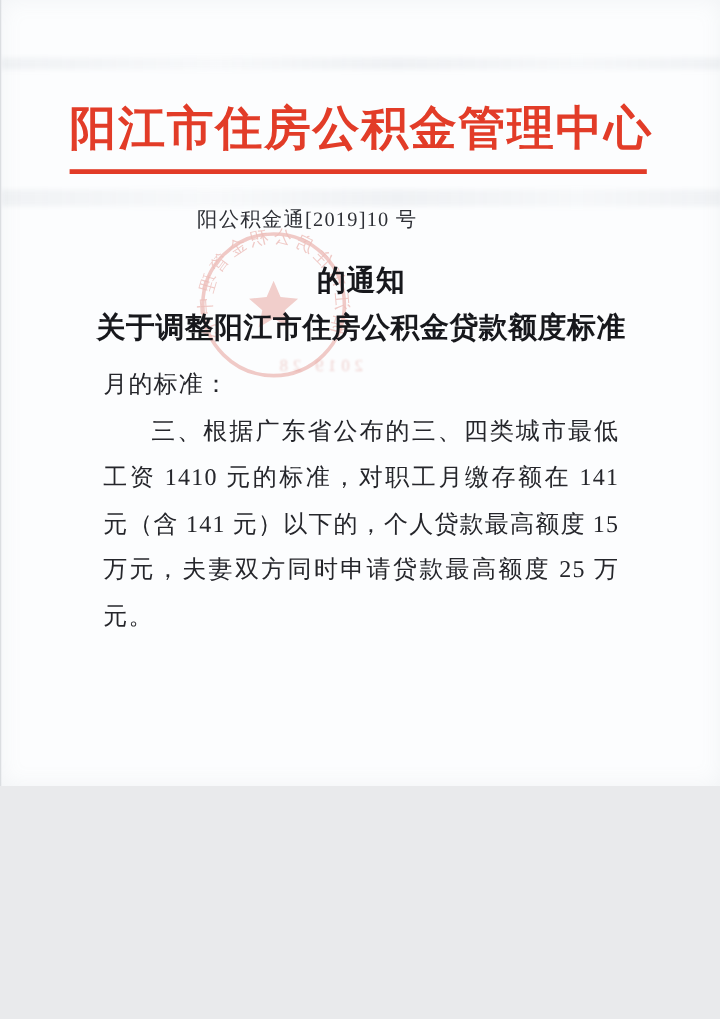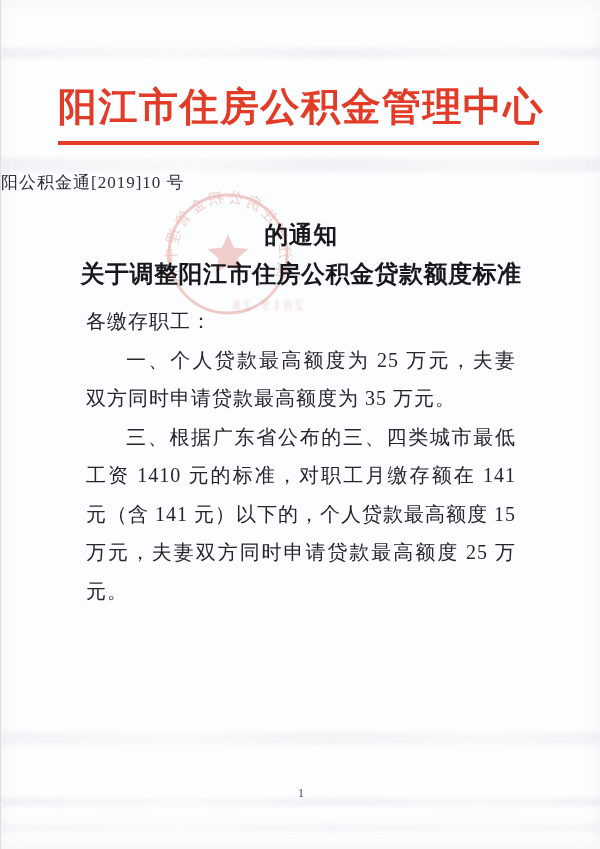--- a/index.html
+++ b/index.html
@@ -3,21 +3,21 @@
 <meta charset="utf-8">
 <style>
   html,body{margin:0;padding:0;}
   body{
     width:600px;height:849px;
     background:#e9eaec;
     font-family:"Liberation Serif", serif;
   }
   .page{
     position:relative;
-    width:600px;height:849px;
+    width:600px;height:655px;
     background:#fcfdfe;
     overflow:hidden;
     box-shadow:inset 0 0 18px rgba(150,160,170,0.10);
     border-left:1px solid rgba(120,130,140,0.25);
   }
   
   .org-name{
     position:absolute;top:80px;left:0;right:0;
     text-align:center;
     font-size:39px;font-weight:bold;
@@ -27,21 +27,21 @@
     white-space:nowrap;
   }
   .red-rule{
     position:absolute;top:141px;left:57px;
     width:481px;height:4px;
     background:#e23c28;
   }
   
   .doc-number{
     position:absolute;top:171px;left:0;right:90px;
-    text-align:left;
+    text-align:center;
     font-size:17px;
     color:#2e3036;
     letter-spacing:1px;
   }
   
   .title{
     position:absolute;top:216px;left:40px;right:40px;
     text-align:center;
     font-weight:bold;
     color:#17181c;
@@ -129,20 +129,19 @@
   <div class="date-ghost">2019  28</div>
 
   <div class="doc-number">阳公积金通[2019]10 号</div>
 
   <div class="title">
     <div>的通知</div>
     <div>关于调整阳江市住房公积金贷款额度标准</div>
   </div>
 
   <div class="body-text">
-    <p class="salutation">各缴存职工：</p>
-    <p>一、个人贷款最高额度为 25 万元，夫妻双方同时申请贷款最高额度为 35 万元。</p>
+    <p class="salutation">月的标准：</p>
     <p>三、根据广东省公布的三、四类城市最低工资 1410 元的标准，对职工月缴存额在 141 元（含 141 元）以下的，个人贷款最高额度 15 万元，夫妻双方同时申请贷款最高额度 25 万元。</p>
   </div>
 
   <div class="page-number">1</div>
 
 </div>
 
 </body></html>

